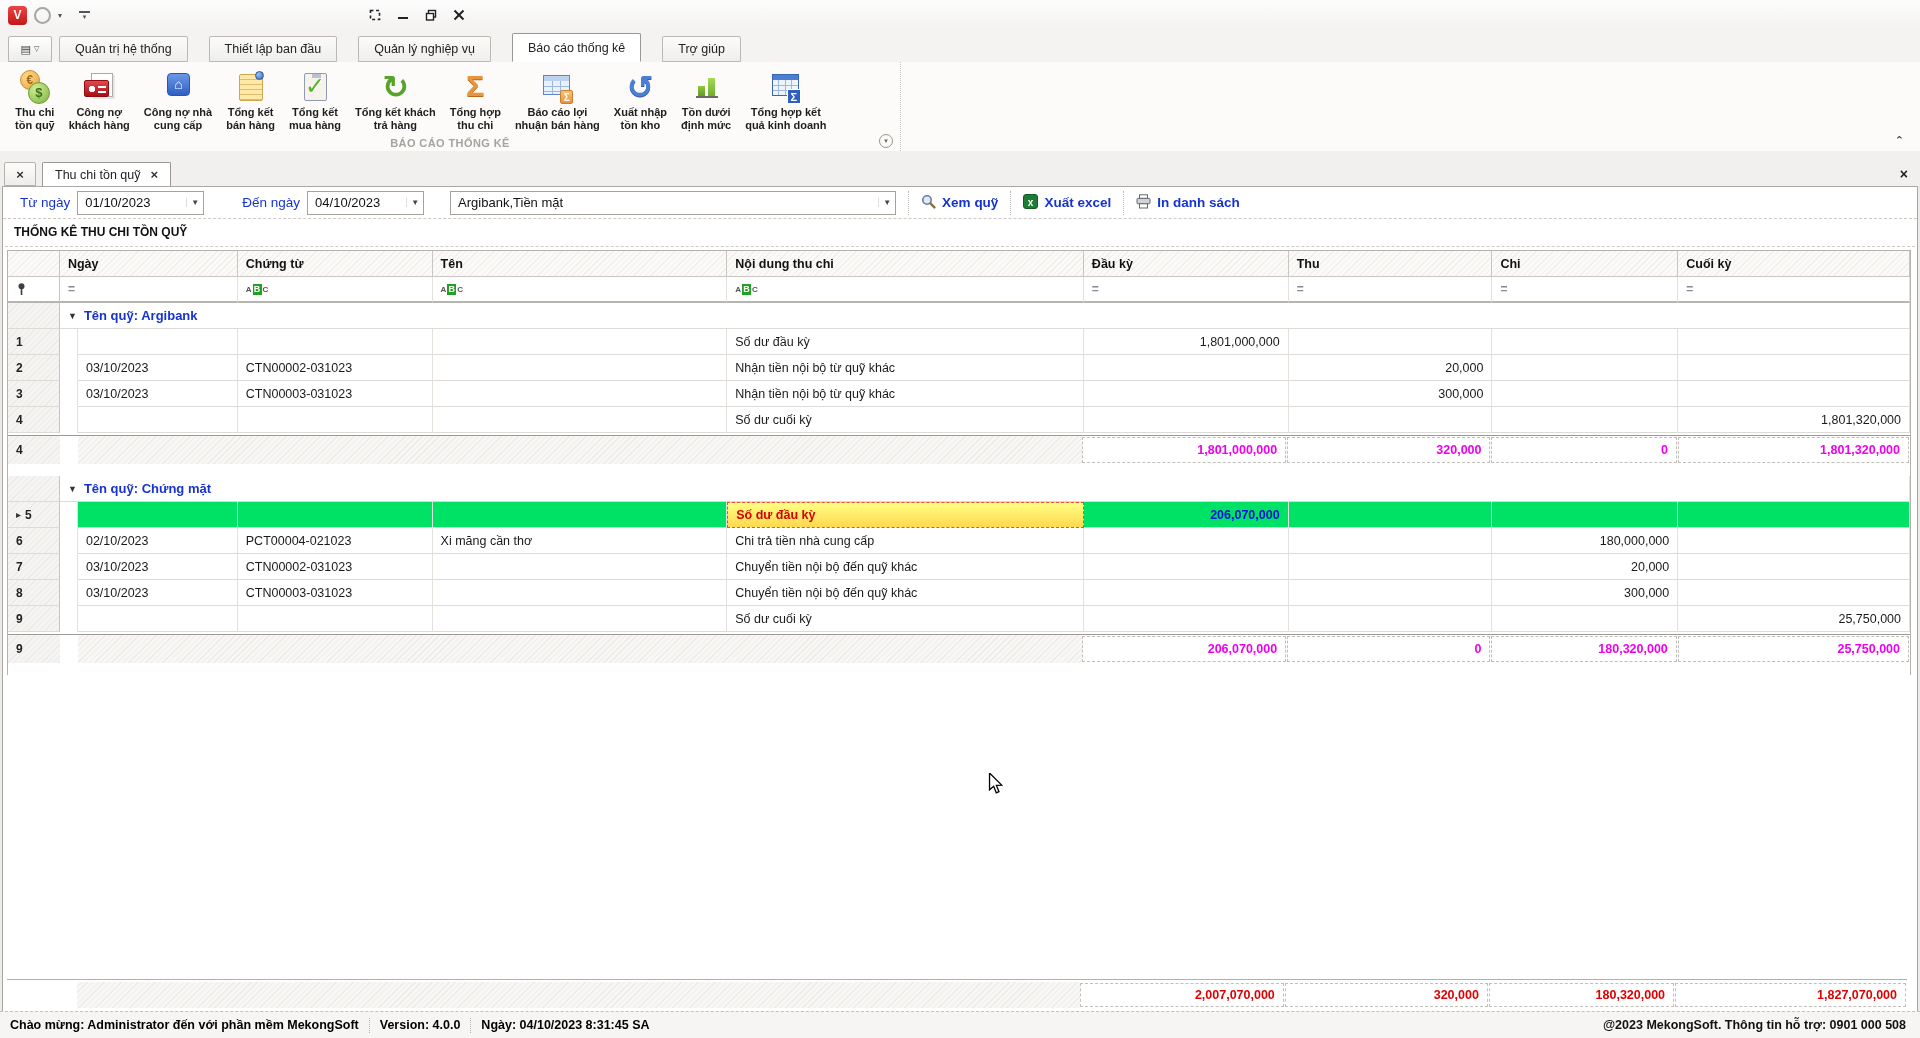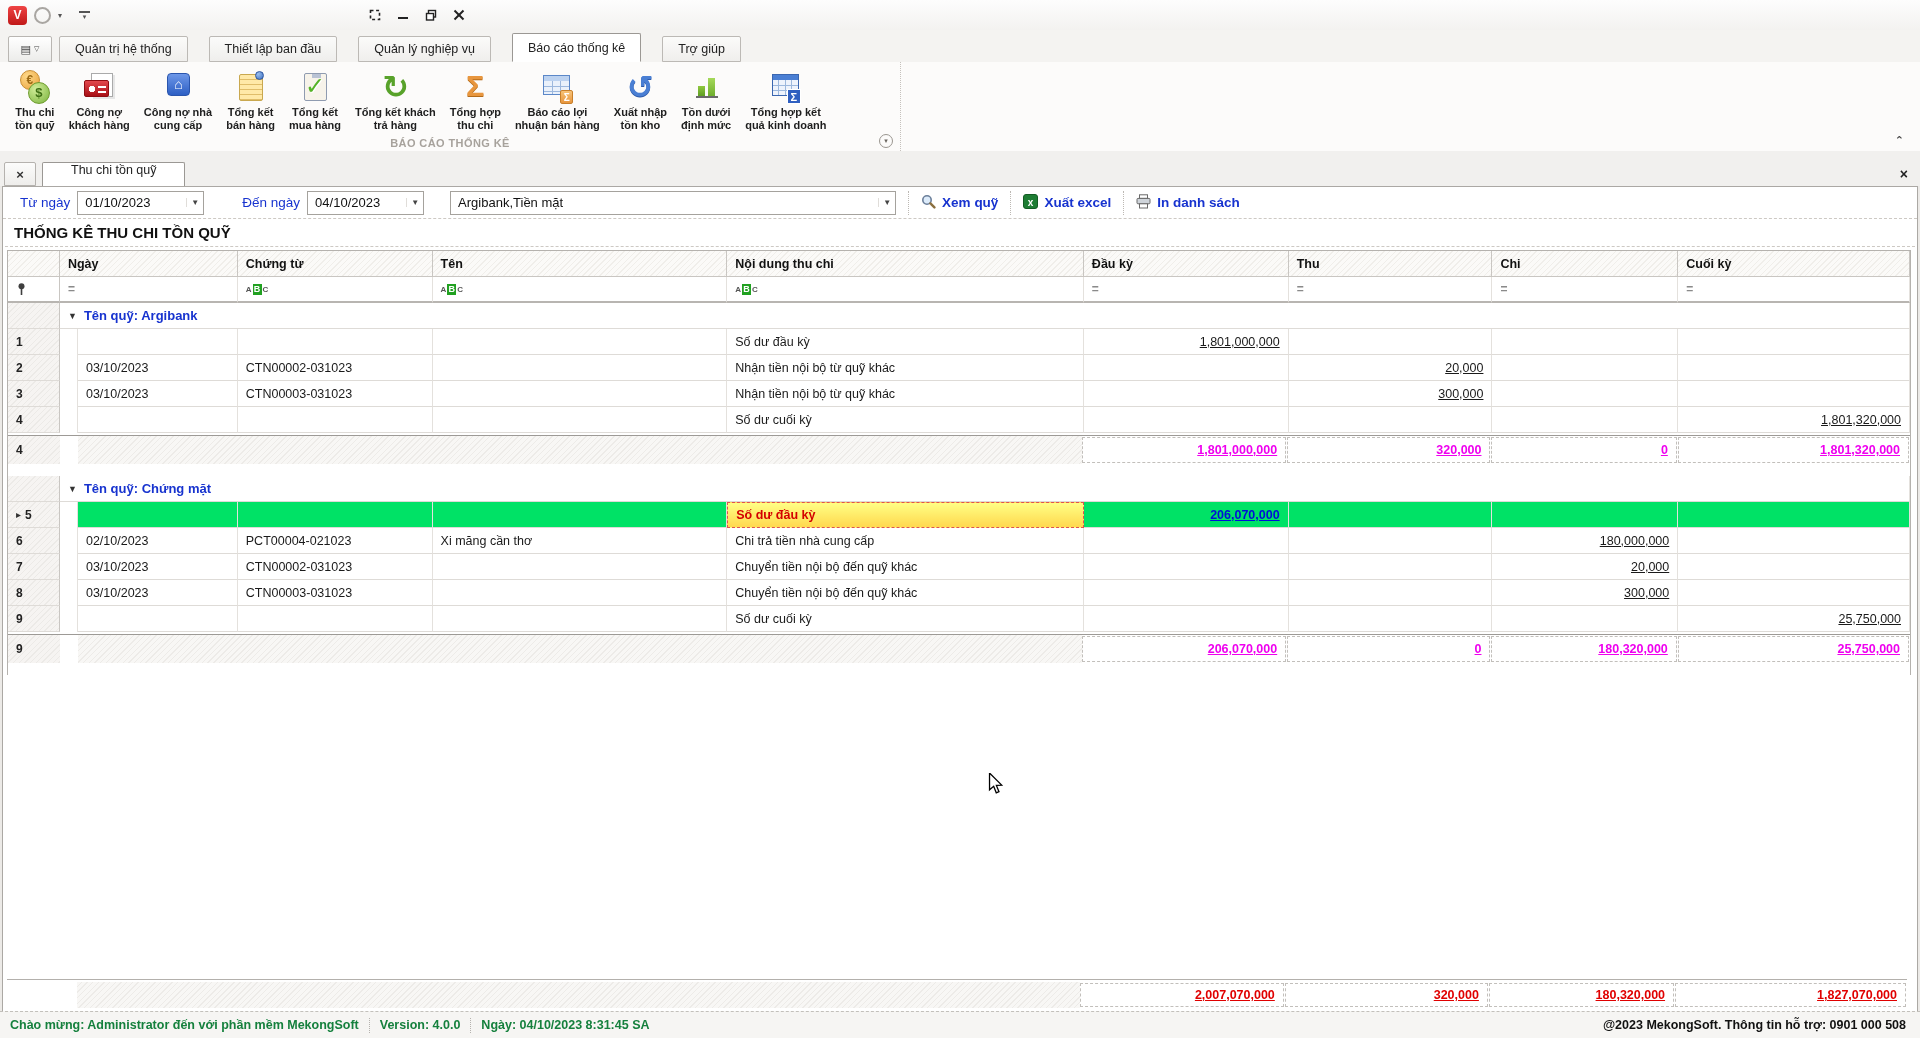--- a/index.html
+++ b/index.html
@@ -95,47 +95,47 @@
   .ticon-result-table::after{content:"Σ";right:3px;bottom:0;width:14px;height:15px;background:#2f5fc0;
      border:1px solid #fff;color:#fff;font-weight:bold;font-size:11px;line-height:14px;text-align:center;}
 
   
   .tabstrip{position:absolute;top:151px;left:0;right:0;height:35px;background:#f1f0ee;
             display:flex;align-items:flex-end;padding:0 4px;}
   .tsx{height:22px;width:30px;border:1px solid #b5b2ae;background:linear-gradient(#fcfcfb,#eeedeb);
        display:flex;align-items:center;justify-content:center;font-weight:bold;font-size:13px;color:#333;
        border-radius:2px 2px 0 0;margin-right:6px;}
   .doctab{height:23px;border:1px solid #9b9894;border-bottom:none;background:#fff;border-radius:2px 2px 0 0;
-          display:flex;align-items:center;gap:10px;padding:0 28px;font-size:12.5px;color:#222;flex-direction:column;}
+          display:flex;align-items:center;gap:10px;padding:0 12px;font-size:12.5px;color:#222;}
   .doctab .x{font-weight:bold;font-size:13px;color:#333;}
   .tsxright{margin-left:auto;font-weight:bold;font-size:14px;color:#222;padding:0 8px 4px 0;}
 
   
   .docwrap{position:absolute;top:186px;left:2px;right:2px;bottom:26px;background:#fff;
            border:1px solid #aba8a4;}
   .filterbar{height:31px;border-bottom:1px dashed #cdc9c4;display:flex;align-items:center;padding-left:10px;}
   .flabel{color:var(--accent-blue);font-weight:normal;font-size:13.5px;margin:0 7px;}
   .combo{height:22px;border:1px solid #a5a29d;background:#fff;display:flex;align-items:center;
          padding-left:7px;font-size:13px;color:#111;}
   .combo .dd{margin-left:auto;width:16px;text-align:center;font-size:8px;color:#444;border-left:1px solid #e0ddd9;}
   .w-from{width:118px;} .w-to{width:108px;} .w-fund{width:437px;margin-left:26px;}
   .fbuttons{display:flex;align-items:center;}
   .vsep{height:24px;border-left:1px dotted #bcb8b3;margin:0 12px;}
   .fbtn{display:flex;align-items:center;gap:6px;color:var(--accent-blue);font-weight:bold;font-size:13.5px;}
 
   
-  .gridtitle{height:27px;line-height:27px;font-size:15px;font-weight:bold;color:#111;
+  .gridtitle{height:27px;line-height:27px;font-size:12px;font-weight:bold;color:#111;
              padding-left:9px;border-bottom:1px dashed #cdc9c4;margin:0 2px;}
   .gridpanel{position:absolute;top:32px;left:0;right:0;bottom:0;}
   #gridtable{margin:3px 4px 0 4px;width:1904px;border:1px solid #b5b2ae;border-bottom:none;
              box-sizing:border-box;background:#fff;}
   .grow{display:flex;}
   .gcell{box-sizing:border-box;display:flex;align-items:center;padding:0 8px;font-size:12.5px;
          border-right:1px solid #e4e1dd;border-bottom:1px solid #dedbd7;overflow:hidden;white-space:nowrap;}
-  .num{justify-content:flex-end;text-decoration:underline;}
+  .num{justify-content:flex-end;}
   .rowhead{width:52px;background-image:repeating-linear-gradient(135deg,#f6f4f2 0 3px,#eceae7 3px 4px);
            border-right:1px solid #c9c6c2;font-weight:bold;font-size:12px;color:#222;}
   .ind{width:18px;border-right:1px solid #e4e1dd;border-bottom:none;background:#fff;padding:0;}
   .c-ngay{width:178px;} .ngay-ind{width:160px;text-align:right;} .c-chungtu{width:195px;} .c-ten{width:295px;}
   .c-noidung{width:357px;} .c-dauky{width:205px;} .c-thu{width:204px;} .c-chi{width:186px;} .c-cuoiky{width:232px;}
   .hrow,.frow,.drow,.grouprow{height:26px;}
   .hrow .gcell{font-weight:bold;color:#111;border-right:1px solid #c9c6c2;border-bottom:1px solid #c9c6c2;
        background-image:repeating-linear-gradient(135deg,#fbfaf8 0 3px,#f0eeea 3px 4px);}
   .frow .gcell{border-bottom:2px solid #b8b5b1;background:#fff;}
   .eqicon{color:#8a8a8a;font-weight:bold;font-size:12px;}
@@ -157,21 +157,21 @@
   .srow .scell{color:var(--summary-magenta);}
   .gspacer{height:12px;}
   .totalwrap{position:absolute;left:4px;right:10px;bottom:3px;border-top:1px solid #b3b0ac;padding-top:2px;}
   .trow{height:26px;}
   .trow .scell{color:var(--total-red);}
   .trow .rowhead{background:none;border:none;}
 
   
   .statusbar{position:absolute;left:0;right:0;bottom:0;height:26px;background:#f6f5f3;
              border-top:1px dashed #c3c0bb;display:flex;align-items:center;font-size:12.5px;font-weight:bold;}
-  .statusbar .seg{padding:0 10px;color:#15803d;}
+  .statusbar .seg{padding:0 10px;color:#000000;}
   .ssep{height:15px;border-left:1px dotted #b5b2ae;}
   .sdate{color:#e00000;}
   .sright{margin-left:auto;padding-right:14px;color:#111;}
 
   .cursor{position:absolute;left:987px;top:773px;pointer-events:none;}
 </style>
 </head>
 <body>
 
 <div id="app">

